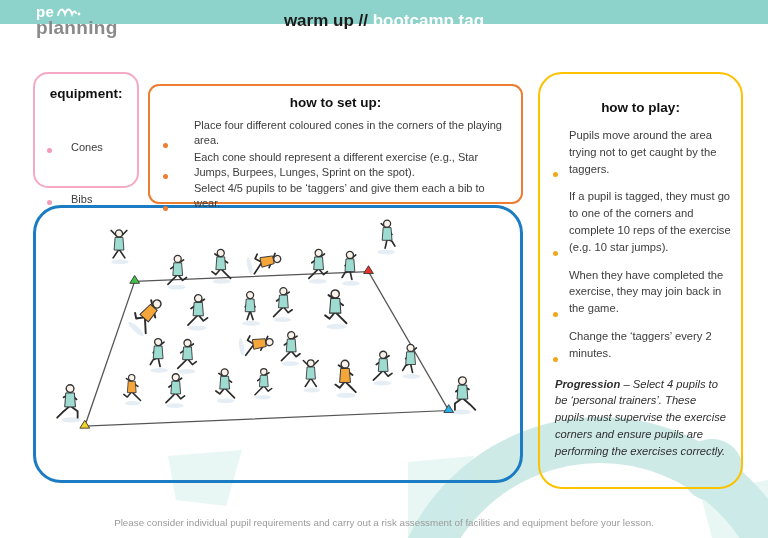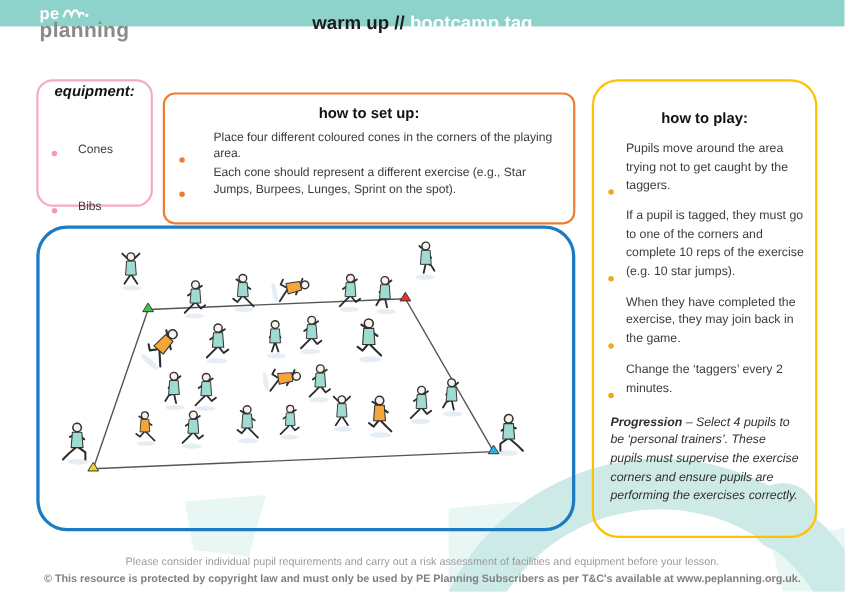--- a/index.html
+++ b/index.html
@@ -17,21 +17,21 @@
   #header-title .t-white{color:#ffffff;}
   
   #decor{position:absolute;left:0;top:0;z-index:0;}
   
   .box{position:absolute;background:transparent;box-sizing:border-box;z-index:2;}
   #equipment-box{left:33px;top:72px;width:106px;height:116px;border:2.5px solid #f5a9c5;border-radius:15px;}
   #setup-box{left:148px;top:84px;width:375px;height:120px;border:2.5px solid #ed7d31;border-radius:11px;}
   #play-box{left:538px;top:72px;width:205px;height:417px;border:2.5px solid #fcc200;border-radius:24px;}
   #field-box{left:33px;top:205px;width:490px;height:278px;border:3px solid #1b7cc4;border-radius:28px;z-index:1;}
   .box-title{font-weight:bold;color:#111;text-align:center;}
-  #equipment-box .box-title{font-size:13.5px;margin-top:1px;font-style:italic;}
+  #equipment-box .box-title{font-size:13.5px;margin-top:12px;}
   #setup-box .box-title{font-size:13.5px;margin-top:9px;}
   #play-box .box-title{font-size:13.5px;margin-top:26px;}
   
   ul.blist{list-style:none;margin:0;padding:0;color:#3c3c3c;}
   ul.blist li{display:flex;align-items:flex-end;}
   ul.blist .dot{flex:0 0 auto;width:5px;height:5px;border-radius:50%;background:var(--dot,#999);margin-top:5px;}
   #equipment-list{margin:14px 0 0 12px;font-size:11px;}
   #equipment-list li{margin-bottom:6px;margin-top:40px;}
   #equipment-list .dot{margin-right:19px;}
   #setup-list{margin:8px 14px 0 13px;font-size:11px;line-height:1.35;}
@@ -93,20 +93,24 @@
     <div class="box-title">how to set up:</div>
     <ul id="setup-list" class="blist" style="--dot: #ed7d31;">
         <li>
           <span class="dot"></span>
           <span class="txt">Place four different coloured cones in the corners of the playing area.</span>
         </li>
         <li>
           <span class="dot"></span>
           <span class="txt">Each cone should represent a different exercise (e.g., Star Jumps, Burpees, Lunges, Sprint on the spot).</span>
         </li>
+        <li>
+          <span class="dot"></span>
+          <span class="txt">Select 4/5 pupils to be ‘taggers’ and give them each a bib to wear.</span>
+        </li>
       </ul>
   </div>
 
   <div id="play-box" class="box" style="border-color: rgb(252, 194, 0);">
     <div class="box-title">how to play:</div>
     <ul id="play-list" class="blist" style="--dot: #f2a71b;">
         <li>
           <span class="dot"></span>
           <span class="txt">Pupils move around the area trying not to get caught by the taggers.</span>
         </li>
@@ -375,16 +379,15 @@
           <polygon points="-5,2 5,2 0,-6" fill="#f5d327" stroke="#333" stroke-width="0.9" stroke-linejoin="round"></polygon>
         </g>
         <g transform="translate(419,207)">
           <polygon points="-5,2 5,2 0,-6" fill="#2ab0e8" stroke="#333" stroke-width="0.9" stroke-linejoin="round"></polygon>
         </g>
       </svg>
   </div>
 
   <div id="footer">
     <div class="f1">Please consider individual pupil requirements and carry out a risk assessment of facilities and equipment before your lesson.</div>
-    <div class="f2">© This resource is protected by copyright law and must only be used by PE Planning Subscribers as per T&amp;C's available at www.peplanning.org.uk.</div>
   </div>
 
 </div>
 
 </body></html>

